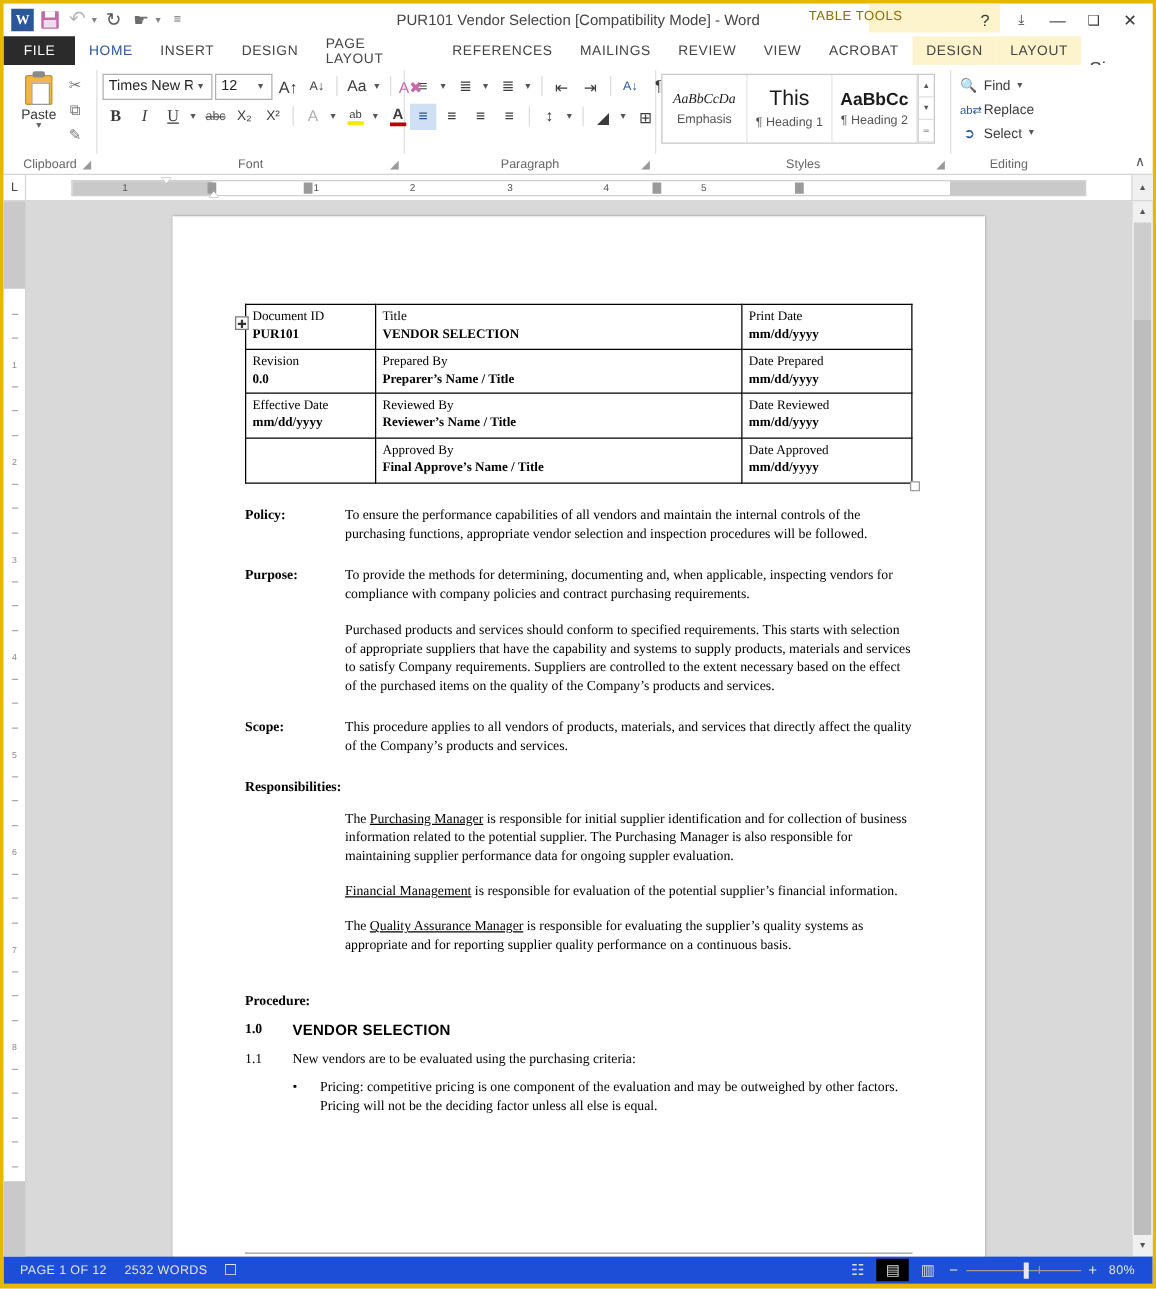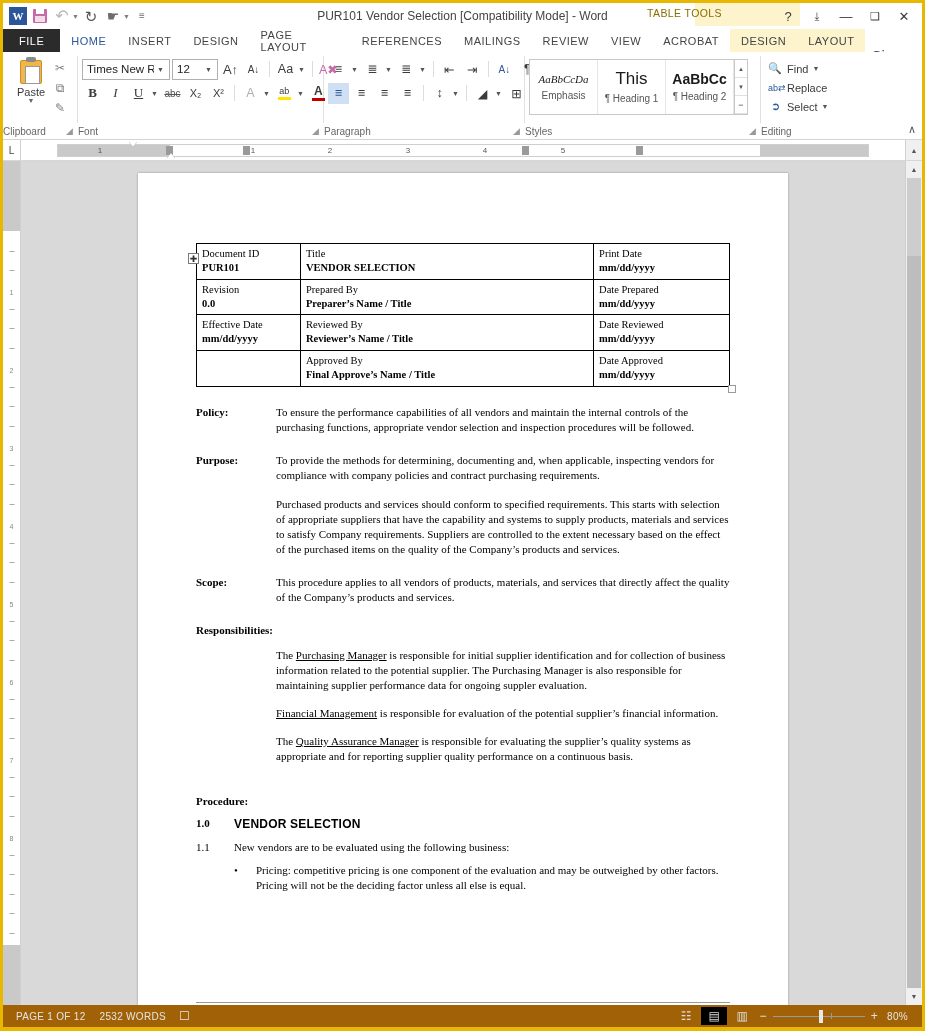--- a/index.html
+++ b/index.html
@@ -101,21 +101,21 @@
   }
 
   
   .ribbon {
     height: 88px; background: #ffffff; border-bottom: 1px solid #d4d4d4;
     display: flex; flex: 0 0 88px; position: relative;
   }
   .rgroup { display: flex; flex-direction: column; position: relative; padding: 3px 0 0 0; }
   .rgroup-body { flex: 1; display: flex; align-items: flex-start; padding: 0 4px; }
   .rgroup-label {
-    font-size: 10px; color: #666; height: 14px;
+    font-size: 10px; color: #666; text-align: center; height: 14px;
     line-height: 14px; position: relative;
   }
   .rgroup-label .dlg {
     position: absolute; right: 4px; bottom: 1px; font-size: 9px; color: #999;
     cursor: pointer;
   }
   .rsep { width: 1px; background: #e0e0e0; margin: 4px 0 16px 0; }
 
   
   .clip { width: 66px; display: flex; padding-left: 4px; }
@@ -351,21 +351,21 @@
   }
   .vs-track { flex: 1; position: relative; background: #f0f0f0; }
   .vs-thumb {
     position: absolute; left: 1px; right: 1px; top: 0; height: 78px;
     background: #cdcdcd; cursor: grab;
   }
   .vs-track-lower { position: absolute; left:1px; right:1px; top:78px; bottom:0; background:#bdbdbd; }
 
   
   .statusbar {
-    height: 22px; background: #a16207; display: flex; align-items: center;
+    height: 22px; background: #1d4ed8; display: flex; align-items: center;
     flex: 0 0 22px; color: #e4e4e4; font-size: 10px; letter-spacing: .3px;
     padding: 0 6px;
   }
   .st-item { padding: 0 7px; cursor: pointer; white-space: nowrap; }
   .st-ic { padding: 0 6px; font-size: 12px; cursor: pointer; }
   .st-spacer { flex: 1; }
   .view-btns { display: flex; align-items: center; gap: 2px; }
   .view-btn {
     width: 26px; height: 18px; display: flex; align-items: center;
     justify-content: center; font-size: 12px; cursor: pointer; color: #dcdcdc;
@@ -826,21 +826,21 @@
 
             <div class="proc-head">Procedure:</div>
 
             <div class="num-row l0">
               <div class="n">1.0</div>
               <div class="t">VENDOR SELECTION</div>
             </div>
 
             <div class="num-row">
               <div class="n">1.1</div>
-              <div class="t">New vendors are to be evaluated using the following business:</div>
+              <div class="t">New vendors are to be evaluated using the purchasing criteria:</div>
             </div>
 
             <div class="bullet-row">
               <div class="b">•</div>
               <div class="t">Pricing: competitive pricing is one component of the evaluation and may be outweighed by other factors.  Pricing will not be the deciding factor unless all else is equal.</div>
             </div>
 
             <div class="footer-rule"></div>
 
           </div>

